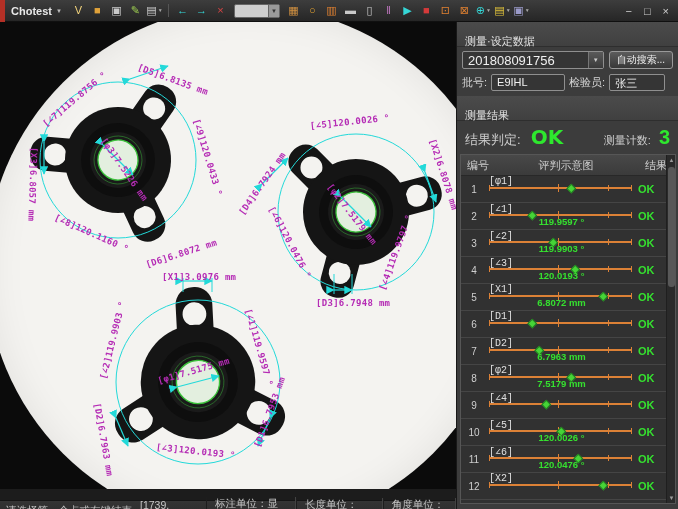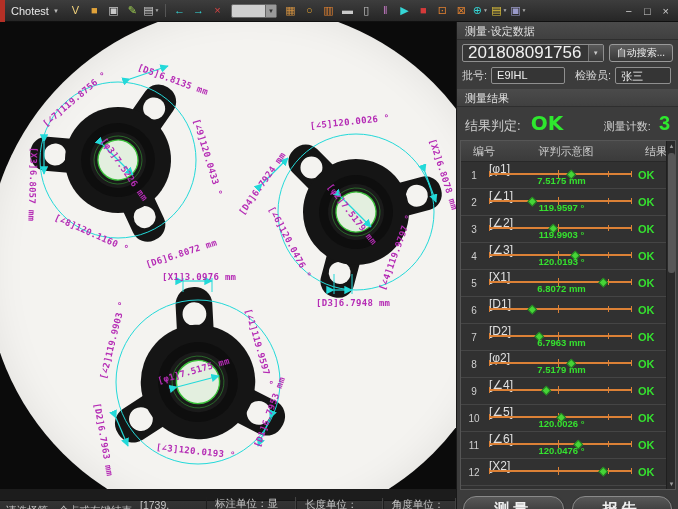--- a/index.html
+++ b/index.html
@@ -4,21 +4,21 @@
 <style>
   * { box-sizing: border-box; margin: 0; padding: 0; }
   html,body { width:678px; height:509px; overflow:hidden; background:#1c1c1c;
               font-family:"Liberation Sans","DejaVu Sans",sans-serif; }
 
   
   .titlebar { position:absolute; left:0; top:0; width:678px; height:22px;
               background:linear-gradient(#3d3d3d,#262626); display:flex; align-items:center;
               border-bottom:1px solid #101010; }
   .red-stripe { width:5px; height:22px; background:#b43026; flex:none; }
-  .app-menu { color:#e8e8e8; font-size:11px; font-weight:normal; padding:0 7px 0 6px;
+  .app-menu { color:#e8e8e8; font-size:11px; font-weight:bold; padding:0 7px 0 6px;
               display:flex; align-items:center; gap:4px; flex:none; }
   .app-menu .caret { font-size:6px; color:#bbb; }
   .tb-icons { display:flex; align-items:center; height:22px; }
   .tb-icon { min-width:17px; height:17px; margin:0 1px; display:flex; align-items:center;
              justify-content:center; font-size:11px; line-height:17px; border-radius:2px; }
   .tb-icon .dd { font-size:5px; color:#aaa; margin-left:1px; }
   .tb-sep { width:1px; height:13px; background:#555; margin:0 4px; }
   .tb-combo { width:46px; height:14px; background:#cfcfcf; border:1px solid #666; border-radius:2px;
               margin:0 4px; position:relative; }
   .tb-combo .arrowbox { position:absolute; right:0; top:0; width:11px; height:12px;
@@ -47,25 +47,25 @@
             display:flex; align-items:center; color:#c6c6c6; font-size:10.5px; }
   .statusbar .hint { padding-left:6px; flex:none; }
   .statusbar .coords { margin-left:auto; padding:0 8px; }
   .statusbar .unit { padding:0 8px; border-left:1px solid #1d1d1d;
             box-shadow:-1px 0 0 #424242 inset; }
 
   
   .panel { position:absolute; left:456px; top:22px; width:222px; height:487px;
            background:#3c3c3c; border-left:1px solid #181818; color:#ddd; }
   .strip { height:18px; background:linear-gradient(#4b4b4b,#404040); color:#e2e2e2;
-           font-size:11px; padding:2px 8px; border-bottom:1px solid #2e2e2e; }
+           font-size:11px; padding:12px 8px; border-bottom:1px solid #2e2e2e; }
   .combo-row { display:flex; align-items:center; padding:4px 5px 3px 5px; gap:5px; }
   .combo { flex:1; height:18px; background:#353535; border:1px solid #8f8f8f; border-radius:2px;
            display:flex; align-items:center; }
-  .combo .val { flex:1; padding:0 5px; font-size:17px; color:#f0f0f0; }
+  .combo .val { flex:1; padding:0 5px; font-size:13px; color:#f0f0f0; }
   .combo .cbtn { width:15px; height:16px; background:linear-gradient(#5a5a5a,#3a3a3a);
            border-left:1px solid #777; color:#ccc; font-size:6px; display:flex;
            align-items:center; justify-content:center; }
   .small-btn { height:18px; padding:0 7px; font-size:10px; color:#eee;
            background:linear-gradient(#5c5c5c,#383838); border:1px solid #999;
            border-radius:3px; display:flex; align-items:center; }
   .field-row { display:flex; align-items:center; padding:2px 5px 5px 5px; gap:4px; }
   .field-row label { font-size:11px; color:#d6d6d6; flex:none; }
   .field { height:17px; background:#353535; border:1px solid #8f8f8f; border-radius:2px;
            font-size:11px; color:#f0f0f0; padding:1px 5px; }
@@ -74,29 +74,29 @@
   .judge-row .lbl { font-size:13px; color:#cfcfcf; }
   .judge-row .big { font-size:20px; font-weight:bold; color:#2ee82e; margin-left:10px;
            font-family:"DejaVu Sans",sans-serif; }
   .judge-row .lbl2 { margin-left:auto; font-size:11px; color:#cfcfcf; }
   .judge-row .big2 { font-size:20px; font-weight:bold; color:#2ee82e; margin-left:8px; }
 
   .tblwrap { margin:3px 2px 0 3px; border:1px solid #565656; background:#313131;
            position:relative; height:350px; overflow:hidden; }
   .thead { display:flex; height:21px; background:linear-gradient(#484848,#3b3b3b);
            border-bottom:1px solid #282828; color:#d0d0d0; font-size:11px; align-items:center; }
-  .thead .h-no { width:34px; text-align:right; }
+  .thead .h-no { width:34px; text-align:center; }
   .thead .h-diag { flex:1; text-align:center; }
   .thead .h-res { width:38px; text-align:center; }
   .tbody { position:absolute; left:0; right:9px; top:21px; bottom:0; overflow:hidden; }
   .trow { height:27px; border-bottom:1px solid #454545; display:flex; position:relative; }
   .tno { width:26px; text-align:center; color:#cfcfcf; font-size:10px; line-height:27px; flex:none; }
   .tdiag { flex:1; position:relative; margin-right:2px; }
-  .dname { position:absolute; top:0px; left:2px; color:#e0e0e0; font-size:12px;
-           font-family:Liberation Sans, sans-serif; }
+  .dname { position:absolute; top:0px; left:2px; color:#e0e0e0; font-size:10px;
+           font-family:Liberation Mono, monospace; }
   .dbar { position:absolute; top:11px; left:2px; right:4px; height:2px; background:#dc8136; }
   .tick { position:absolute; width:1px; background:#dc8136; top:-2px; height:6px; }
   .tick.t0 { left:0; } .tick.t1 { left:48%; top:-3px; height:8px; }
   .tick.t2 { left:83%; } .tick.t3 { right:0; }
   .diamond { position:absolute; top:-2.5px; width:6.5px; height:6.5px; background:#46d437;
            transform:rotate(45deg); margin-left:-3px; border:0.5px solid #1f7a1f; }
   .dval { position:absolute; top:13px; left:0; right:0; text-align:center; color:#35e02f;
            font-size:9.5px; font-weight:bold; }
   .tres { width:28px; color:#35e02f; font-weight:bold; font-size:11px; line-height:27px;
            flex:none; }
@@ -294,21 +294,21 @@
     <div class="combo">
       <span class="val">201808091756</span>
       <span class="cbtn">▼</span>
     </div>
     <div class="small-btn">自动搜索...</div>
   </div>
 
   <div class="field-row">
     <label>批号:</label>
     <div class="field f-batch">E9IHL</div>
-    <label style="margin-left:6px">检验员:</label>
+    <label style="">检验员:</label>
     <div class="field f-insp">张三</div>
   </div>
 
   <div class="strip">测量结果</div>
 
   <div class="judge-row">
     <span class="lbl">结果判定:</span>
     <span class="big">OK</span>
     <span class="lbl2">测量计数:</span>
     <span class="big2">3</span>
@@ -325,21 +325,20 @@
     <div class="tno">1</div>
     <div class="tdiag">
       <div class="dname">[φ1]</div>
       <div class="dbar">
         <i class="tick t0"></i>
               <i class="tick t1"></i>
               <i class="tick t2"></i>
               <i class="tick t3"></i>
         <i class="diamond" style="left: 57%;"></i>
       </div>
-      <div class="dval">7.5175 mm</div>
     </div>
     <div class="tres">OK</div>
   </div>
 
   <div class="trow">
     <div class="tno">2</div>
     <div class="tdiag">
       <div class="dname">[∠1]</div>
       <div class="dbar">
         <i class="tick t0"></i>

